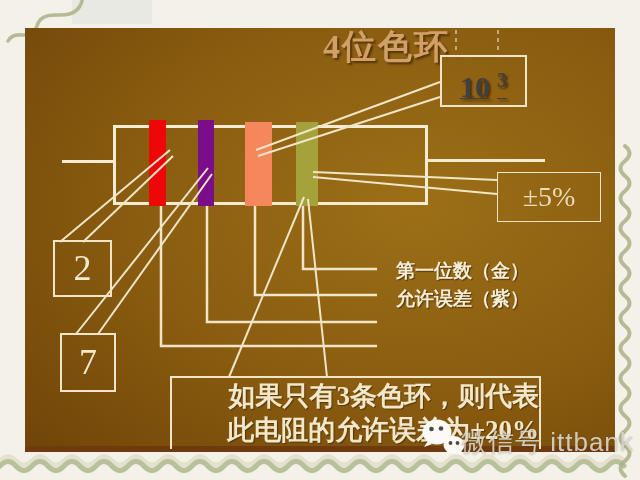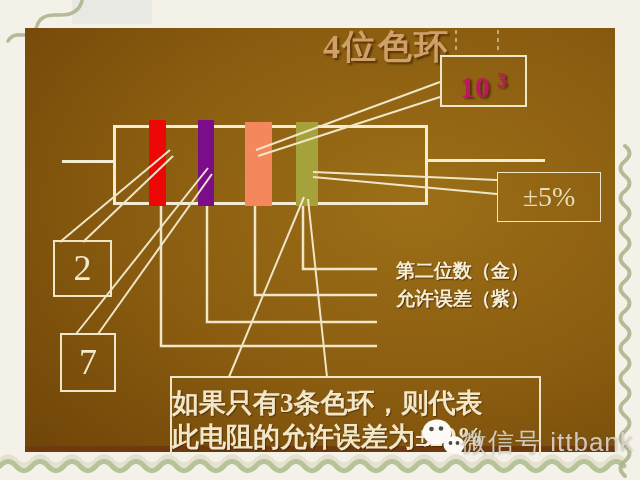--- a/index.html
+++ b/index.html
@@ -18,34 +18,34 @@
             border:3px solid #f3ecd2;background:transparent;}
   .lead{position:absolute;height:3px;background:#f3ecd2;}
   .lead-left{left:62px;top:160px;width:51px;}
   .lead-right{left:425px;top:159px;width:120px;}
   .band{position:absolute;top:120px;height:86px;}
   
   .cbox{position:absolute;border:2px solid #efe6c8;color:#f3ebd0;text-align:center;
         font-weight:normal;}
   .box-digit1{left:53px;top:240px;width:55px;height:53px;font-size:36px;line-height:52px;}
   .box-digit2{left:60px;top:333px;width:52px;height:55px;font-size:36px;line-height:54px;}
-  .box-mult{left:440px;top:55px;width:83px;height:48px;color:#be185d;font-weight:bold;
-            line-height:46px;text-shadow:2px 2px 2px rgba(40,20,0,.6);}
+  .box-mult{left:440px;top:55px;width:83px;height:48px;color:#404040;font-weight:bold;
+            line-height:46px;text-shadow:2px 2px 2px rgba(40,20,0,.6);text-decoration:underline;}
   .box-mult .base{font-size:30px;}
   .box-mult .exp{font-size:20px;vertical-align:10px;margin-left:7px;}
   .box-tol{left:497px;top:172px;width:102px;height:48px;font-size:28px;line-height:47px;
            color:#e8dcba;border-width:1.5px;}
   
   .legend{position:absolute;left:385px;top:258px;width:180px;}
   .legend .row{height:28px;font-size:19px;font-weight:bold;color:#f6eed6;
                padding-left:11px;text-shadow:1px 1px 1px rgba(40,20,0,.6);white-space:nowrap;}
   
   .note{position:absolute;left:170px;top:376px;width:367px;height:70px;
-        border:2px solid #efe6c8;border-bottom:none;text-align:left;
-        color:#f2e7c8;font-size:27px;font-weight:bold;line-height:34px;padding-top:8px;
+        border:2px solid #efe6c8;border-bottom:none;text-align:right;
+        color:#f2e7c8;font-size:27px;font-weight:bold;line-height:34px;padding-top:1px;
         text-shadow:1px 1px 1px rgba(40,20,0,.5);}
   
   .dashv{position:absolute;top:30px;width:2px;height:24px;
          background:repeating-linear-gradient(to bottom,rgba(240,230,200,.55) 0 4px,transparent 4px 8px);}
   .dash1{left:455px;} .dash2{left:497px;}
   
   .overlay{position:absolute;left:0;top:0;width:640px;height:480px;pointer-events:none;}
   
   .wm-text{position:absolute;left:461px;top:425px;font-size:26px;color:rgba(222,219,211,.88);
            font-family:"Liberation Sans",sans-serif;letter-spacing:1px;white-space:nowrap;
@@ -103,21 +103,21 @@
   <div class="dashv dash2"></div>
 
   <div class="cbox box-digit1">2</div>
   <div class="cbox box-digit2">7</div>
   <div class="cbox box-mult">
     <span class="base">10</span><span class="exp">3</span>
   </div>
   <div class="cbox box-tol">±5%</div>
 
   <div class="legend">
-    <div class="row">第二位数（金）</div>
+    <div class="row">第一位数（金）</div>
     <div class="row">允许误差（紫）</div>
   </div>
 
   <div class="note">
     <div>如果只有3条色环，则代表</div>
     <div>此电阻的允许误差为±20%</div>
   </div>
 
   <svg class="wm-icon" width="52" height="46" viewBox="0 0 52 46">
     <ellipse cx="19" cy="16" rx="14.5" ry="12.5" fill="#fbfaf6"></ellipse>

